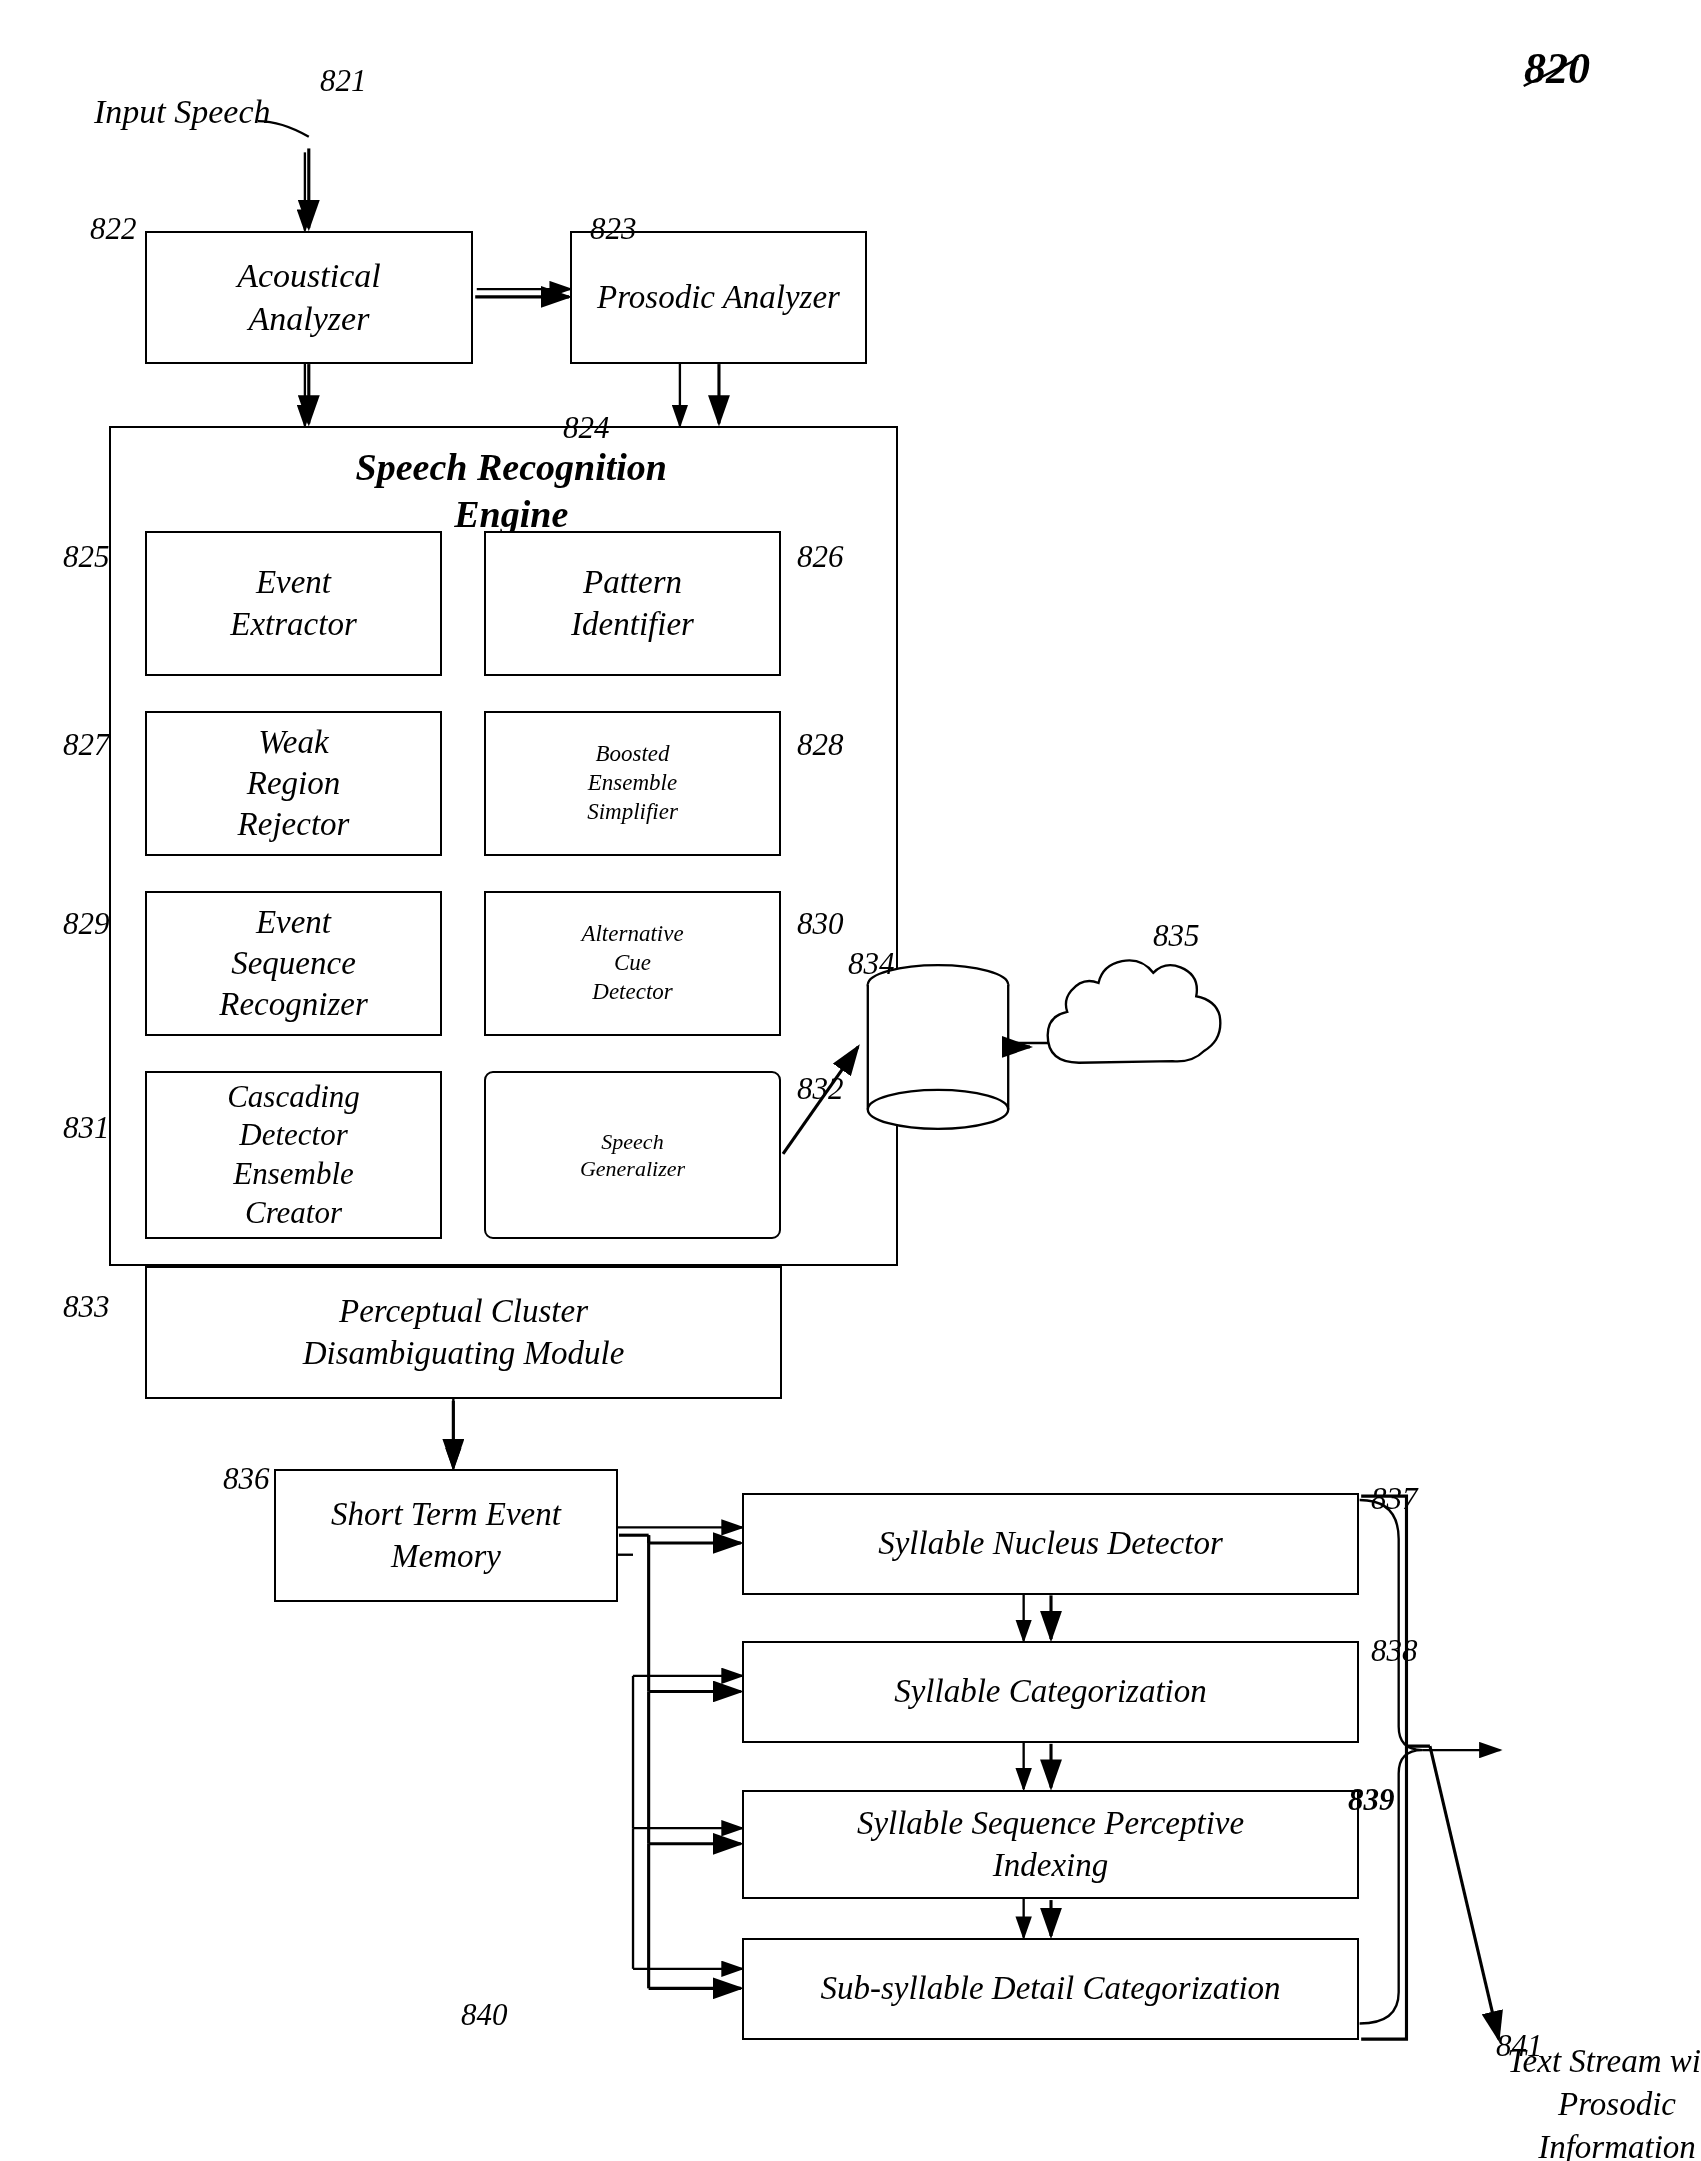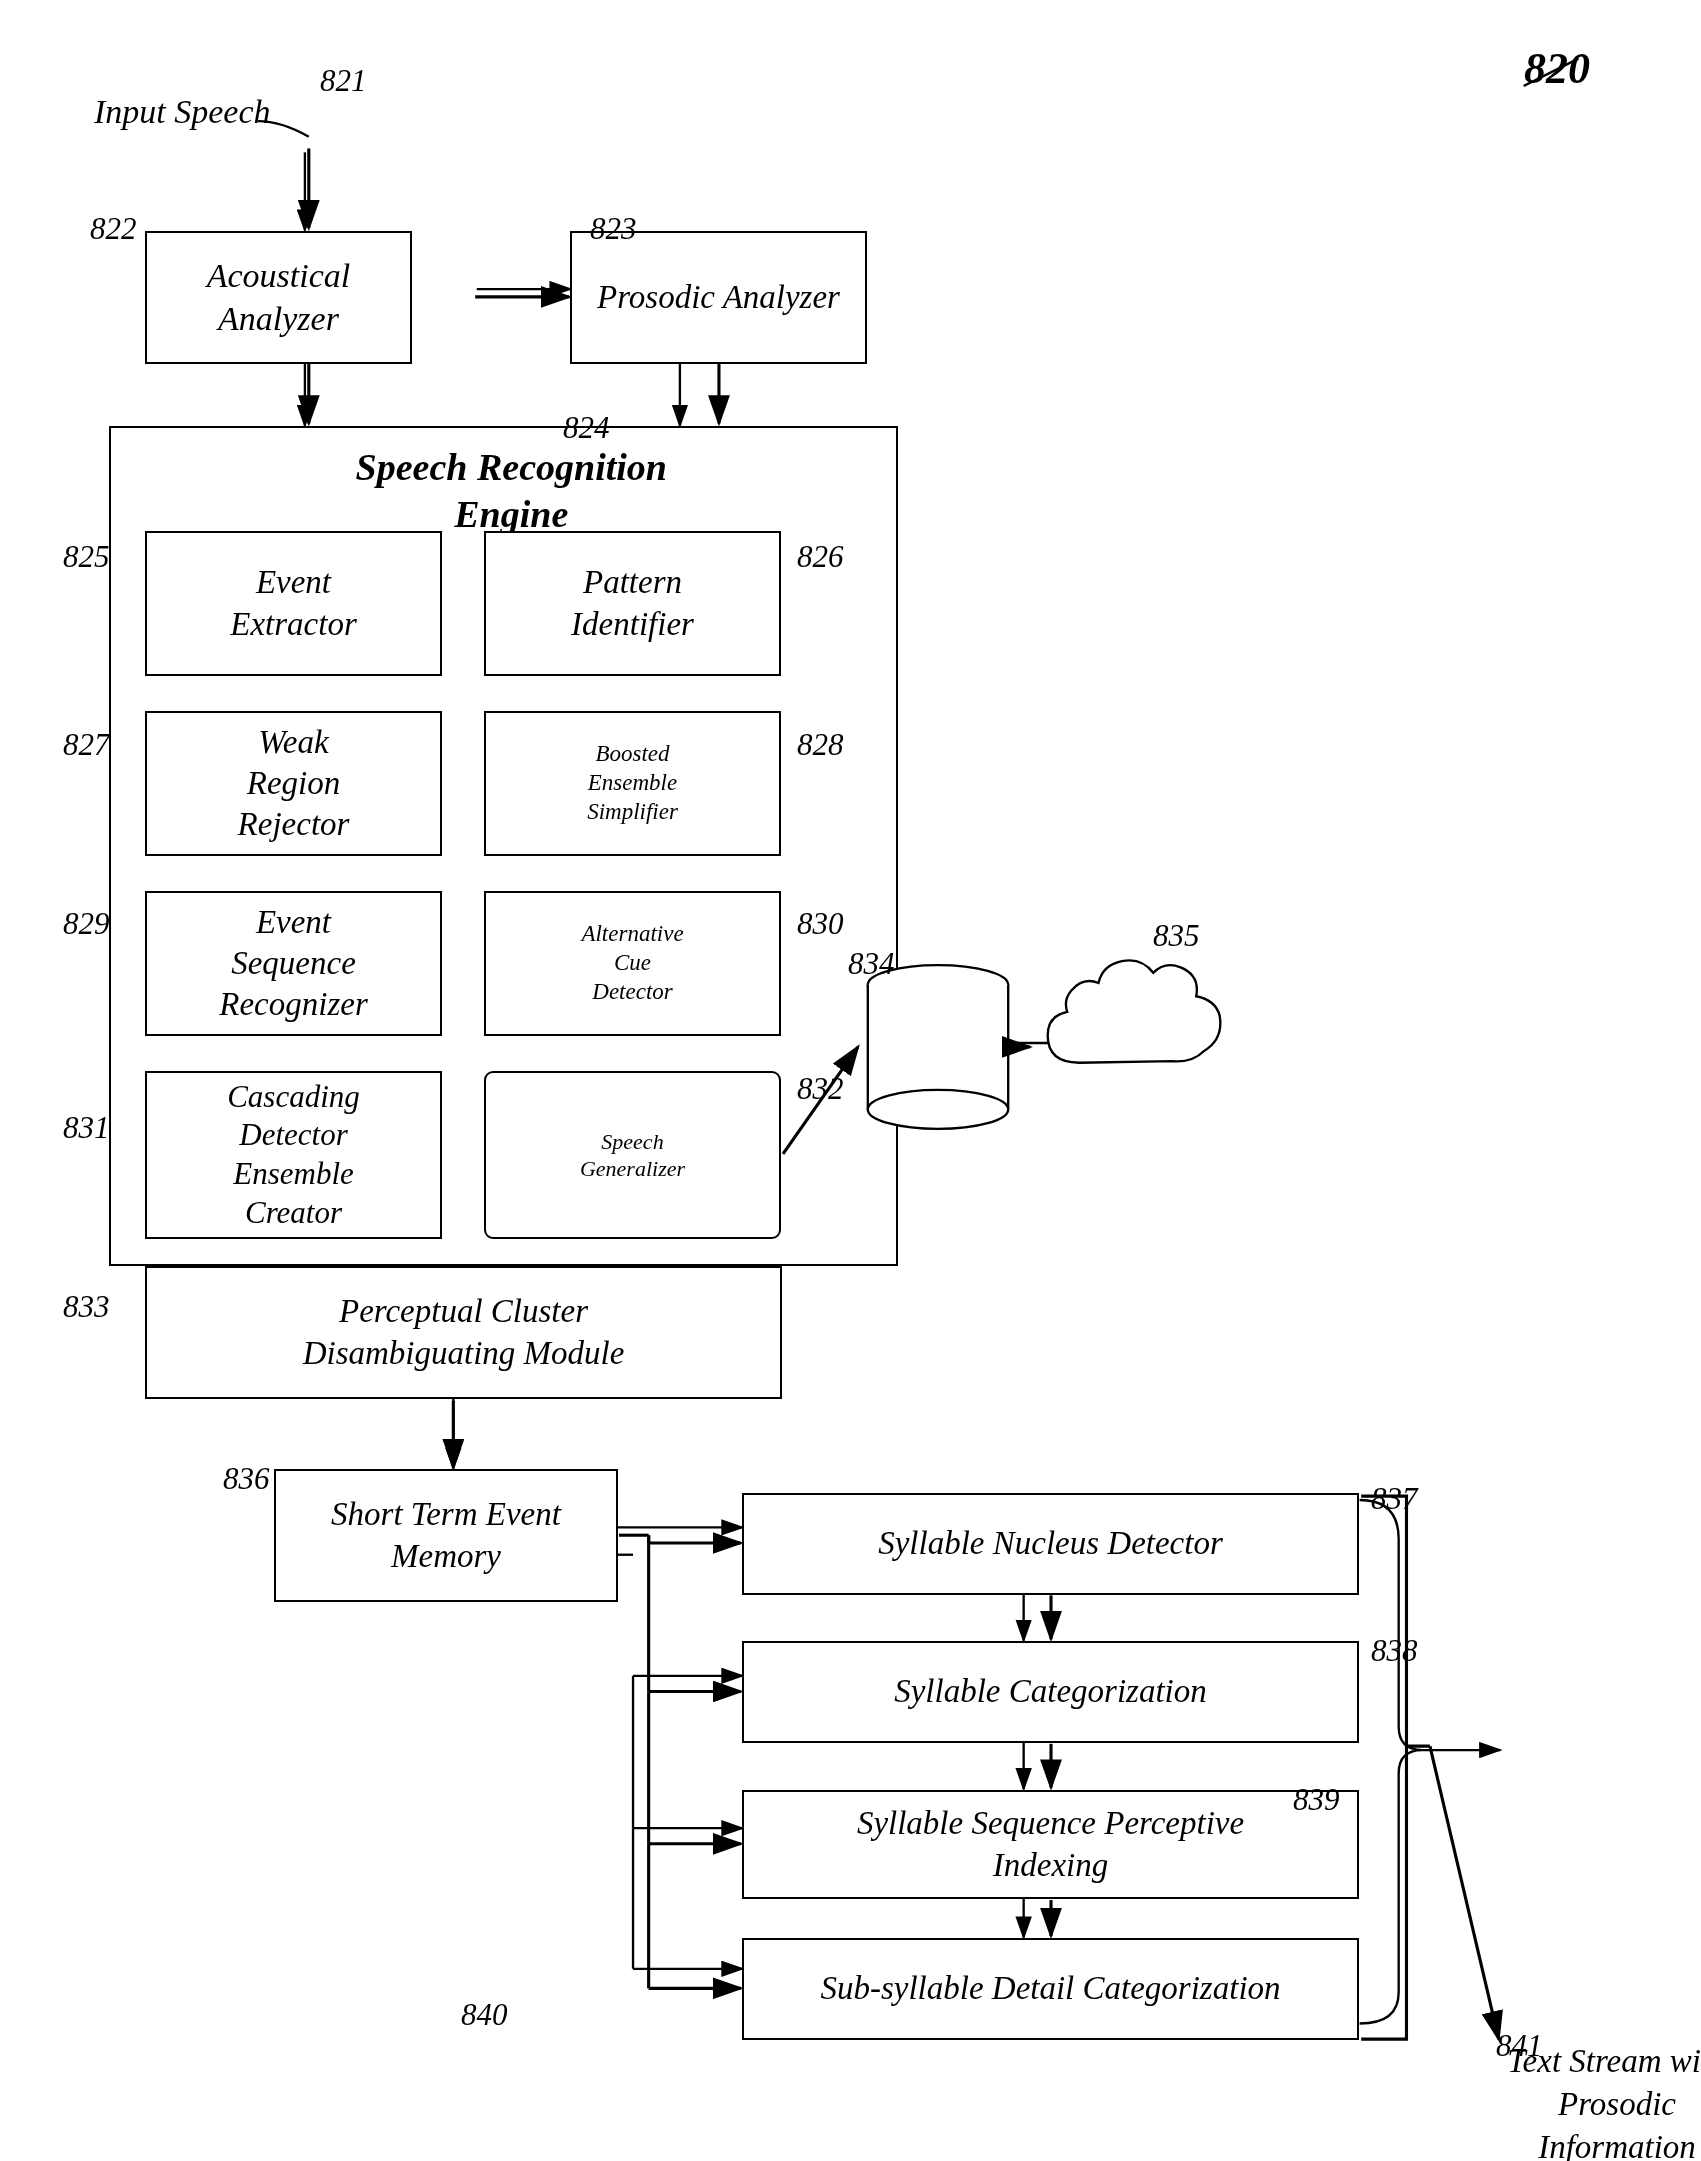--- a/index.html
+++ b/index.html
@@ -103,21 +103,21 @@
 
   <line x1="1820" y1="2240" x2="1920" y2="2240" stroke="#000" stroke-width="3" marker-end="url(#arrow)"></line>
 
 </svg>
 
 <div class="ref-num" style="top:43px; left:1524px; font-size:44px; font-weight:bold; font-style:italic;">820</div>
 
 <div class="label" style="top:78px; left:94px; font-style:italic; font-size:34px;margin-top:14px;">Input Speech</div>
 <div class="ref-num" style="top:63px; left:320px;">821</div>
 
-<div class="box" style="left:145px; top:231px; width:267px; height:133px; font-size:34px;">Acoustical<br>Analyzer</div>
+<div class="box" style="left:145px; top:231px; width:328px; height:133px; font-size:34px;">Acoustical<br>Analyzer</div>
 <div class="ref-num" style="top:211px; left:90px;">822</div>
 
 <div class="box" style="left:570px; top:231px; width:297px; height:133px; font-size:33px;">Prosodic Analyzer</div>
 <div class="ref-num" style="top:211px; left:590px;">823</div>
 
 <div class="box-bold" style="left:109px; top:426px; width:789px; height:840px; font-size:38px; align-items:flex-start; padding-top:15.6px; padding-left:15.6px;">
   <div>Speech Recognition<br>Engine</div>
 </div>
 <div class="ref-num" style="top:410px; left:563px;">824</div>
 
@@ -165,21 +165,21 @@
 <div class="box" style="left:274px; top:1469px; width:344px; height:133px; font-size:33px;">Short Term Event<br>Memory</div>
 <div class="ref-num" style="top:1461px; left:223px;">836</div>
 
 <div class="box" style="left:742px; top:1493px; width:617px; height:102px; font-size:33px;">Syllable Nucleus Detector</div>
 <div class="ref-num" style="top:1481px; left:1371px;">837</div>
 
 <div class="box" style="left:742px; top:1641px; width:617px; height:102px; font-size:33px;">Syllable Categorization</div>
 <div class="ref-num" style="top:1633px; left:1371px;">838</div>
 
 <div class="box" style="left:742px; top:1790px; width:617px; height:109px; font-size:33px;">Syllable Sequence Perceptive<br>Indexing</div>
-<div class="ref-num" style="top:1782px; left:1293px;">839</div>
+<div class="ref-num" style="top:1782px; left:1348px;font-weight:bold;">839</div>
 
 <div class="box" style="left:742px; top:1938px; width:617px; height:102px; font-size:33px;">Sub-syllable Detail Categorization</div>
 <div class="ref-num" style="top:1997px; left:461px;">840</div>
 
 <div class="label" style="top:2040px; left:1500px; font-size:33px; line-height:1.3; text-align:center; width:234px;">Text Stream with Prosodic<br>Information</div>
 <div class="ref-num" style="top:2028px; left:1496px;">841</div>
 
 <svg style="position:absolute;top:0;left:0;width:1702px;height:2161px;pointer-events:none;" xmlns="http://www.w3.org/2000/svg" viewBox="0 0 2178 2766" width="1702" height="2161">
   <defs>
     <marker id="arr1" markerWidth="10" markerHeight="7" refX="9" refY="3.5" orient="auto">

